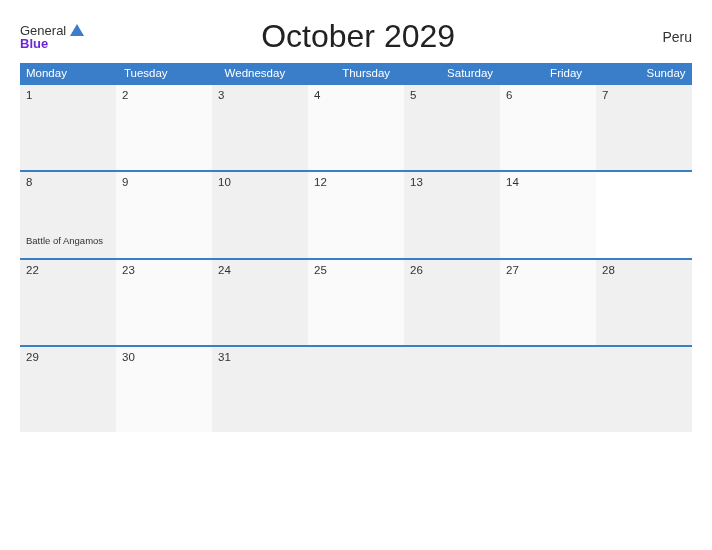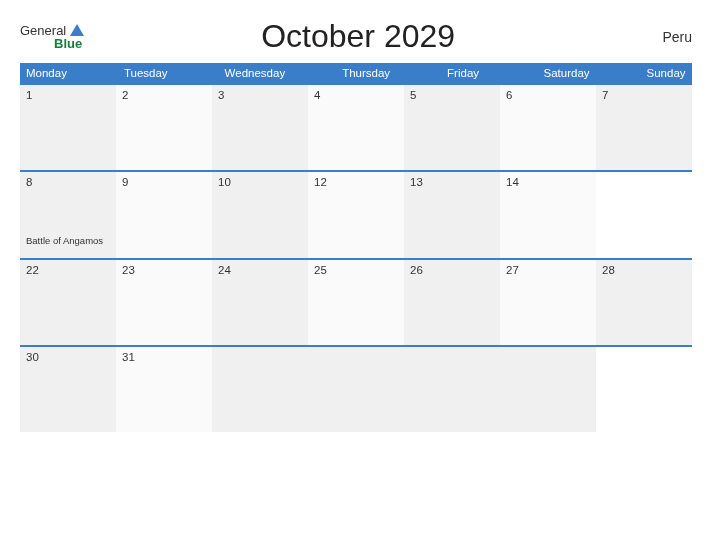--- a/index.html
+++ b/index.html
@@ -29,23 +29,22 @@
       flex-direction: column;
       line-height: 1;
     }
     .logo-general {
       font-size: 13px;
       color: #333;
       font-weight: normal;
     }
     .logo-blue {
       font-size: 13px;
-      color: #15803d;
+      color: #6d28d9;
       font-weight: bold;
-      margin-left: 34px;
     }
     .logo-top {
       display: flex;
       align-items: center;
       gap: 2px;
     }
     .logo-triangle {
       width: 0;
       height: 0;
       border-left: 7px solid transparent;
@@ -150,22 +149,22 @@
     <h1 class="month-title">October 2029</h1>
     <div class="country">Peru</div>
   </div>
 
   <div class="calendar">
     <div class="cal-header">
     <div class="cal-header-cell">Monday</div>
         <div class="cal-header-cell">Tuesday</div>
         <div class="cal-header-cell">Wednesday</div>
         <div class="cal-header-cell">Thursday</div>
+        <div class="cal-header-cell">Saturday</div>
         <div class="cal-header-cell">Friday</div>
-        <div class="cal-header-cell">Saturday</div>
         <div class="cal-header-cell">Sunday</div>
       </div>
     <div class="cal-body">
     <div class="cal-week">
           <div class="cal-cell">
             <span class="day-num">1</span>
           </div>
           <div class="cal-cell">
             <span class="day-num">2</span>
           </div>
@@ -224,20 +223,23 @@
           </div>
           <div class="cal-cell">
             <span class="day-num">27</span>
           </div>
           <div class="cal-cell">
             <span class="day-num">28</span>
           </div>
         </div>
         <div class="cal-week">
           <div class="cal-cell">
+            <span class="day-num">29</span>
+          </div>
+          <div class="cal-cell">
             <span class="day-num">30</span>
           </div>
           <div class="cal-cell">
             <span class="day-num">31</span>
           </div>
           <div class="cal-cell empty"></div>
           <div class="cal-cell empty"></div>
           <div class="cal-cell empty"></div>
           <div class="cal-cell empty"></div>
         </div>

